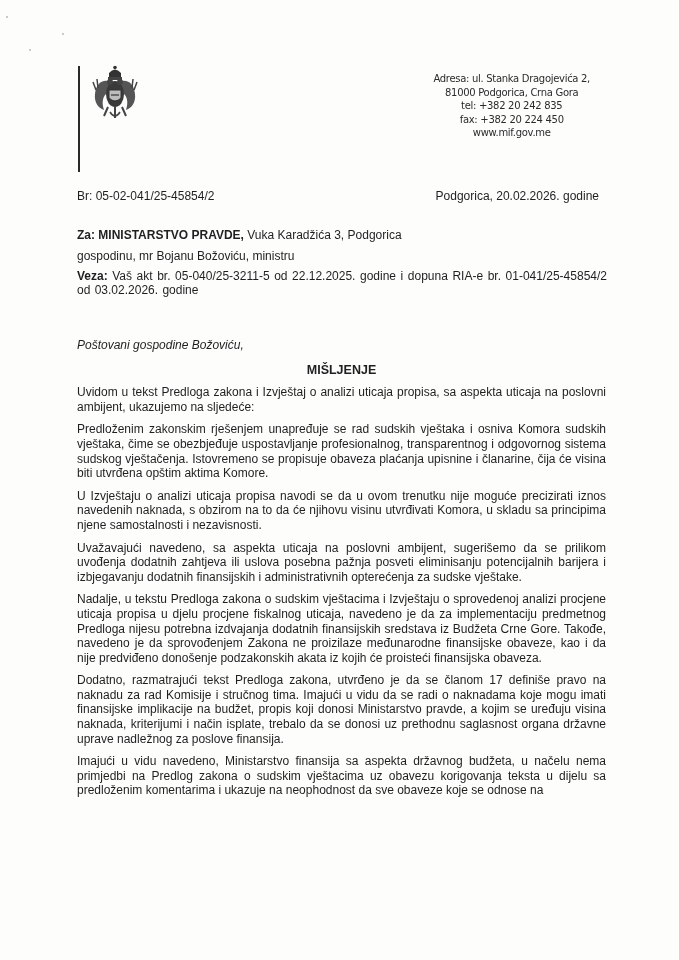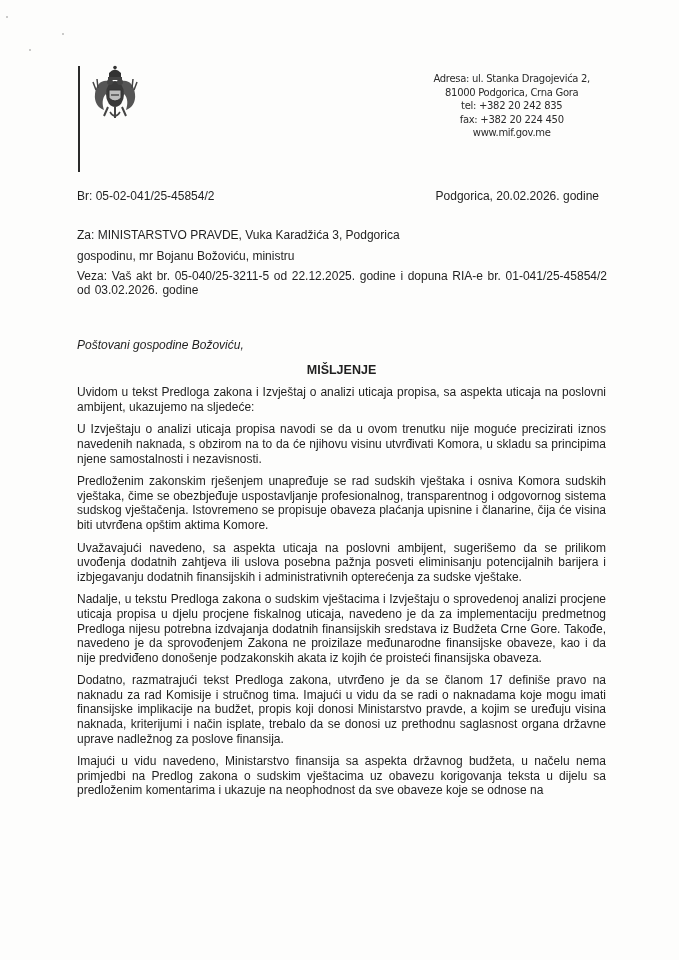--- a/index.html
+++ b/index.html
@@ -74,21 +74,21 @@
     .recipient {
       position: absolute;
       left: 77px;
       top: 227px;
       width: 530px;
       font-size: 12px;
       line-height: 17px;
       color: #1f1f1f;
     }
     .recipient p { margin: 0 0 4px 0; }
-    .recipient b { font-weight: normal; }
+    .recipient b { font-weight: bold; }
     .veza {
       text-align: justify;
       line-height: 14px;
       word-spacing: 1px;
     }
     .body-text {
       position: absolute;
       left: 77px;
       top: 338px;
       width: 529px;
@@ -165,21 +165,21 @@
   <div class="recipient">
     <p><b>Za:</b> <b>MINISTARSTVO PRAVDE,</b><span> Vuka Karadžića 3, Podgorica</span></p>
     <p>gospodinu, mr Bojanu Božoviću, ministru</p>
     <p class="veza"><b>Veza:</b><span> Vaš akt br. 05-040/25-3211-5 od 22.12.2025. godine i dopuna RIA-e br. 01-041/25-45854/2 od 03.02.2026. godine</span></p>
   </div>
 
   <div class="body-text">
     <p class="salutation">Poštovani gospodine Božoviću,</p>
     <p class="heading">MIŠLJENJE</p>
     <p>Uvidom u tekst Predloga zakona i Izvještaj o analizi uticaja propisa, sa aspekta uticaja na poslovni ambijent, ukazujemo na sljedeće:</p>
+    <p>Predloženim zakonskim rješenjem unapređuje se rad sudskih vještaka i osniva Komora sudskih vještaka, čime se obezbjeđuje uspostavljanje profesionalnog, transparentnog i odgovornog sistema sudskog vještačenja. Istovremeno se propisuje obaveza plaćanja upisnine i članarine, čija će visina biti utvrđena opštim aktima Komore.</p>
     <p>U Izvještaju o analizi uticaja propisa navodi se da u ovom trenutku nije moguće precizirati iznos navedenih naknada, s obzirom na to da će njihovu visinu utvrđivati Komora, u skladu sa principima njene samostalnosti i nezavisnosti.</p>
-    <p>Predloženim zakonskim rješenjem unapređuje se rad sudskih vještaka i osniva Komora sudskih vještaka, čime se obezbjeđuje uspostavljanje profesionalnog, transparentnog i odgovornog sistema sudskog vještačenja. Istovremeno se propisuje obaveza plaćanja upisnine i članarine, čija će visina biti utvrđena opštim aktima Komore.</p>
     <p>Uvažavajući navedeno, sa aspekta uticaja na poslovni ambijent, sugerišemo da se prilikom uvođenja dodatnih zahtjeva ili uslova posebna pažnja posveti eliminisanju potencijalnih barijera i izbjegavanju dodatnih finansijskih i administrativnih opterećenja za sudske vještake.</p>
     <p>Nadalje, u tekstu Predloga zakona o sudskim vještacima i Izvještaju o sprovedenoj analizi procjene uticaja propisa u djelu procjene fiskalnog uticaja, navedeno je da za implementaciju predmetnog Predloga nijesu potrebna izdvajanja dodatnih finansijskih sredstava iz Budžeta Crne Gore. Takođe, navedeno je da sprovođenjem Zakona ne proizilaze međunarodne finansijske obaveze, kao i da nije predviđeno donošenje podzakonskih akata iz kojih će proisteći finansijska obaveza.</p>
     <p>Dodatno, razmatrajući tekst Predloga zakona, utvrđeno je da se članom 17 definiše pravo na naknadu za rad Komisije i stručnog tima. Imajući u vidu da se radi o naknadama koje mogu imati finansijske implikacije na budžet, propis koji donosi Ministarstvo pravde, a kojim se uređuju visina naknada, kriterijumi i način isplate, trebalo da se donosi uz prethodnu saglasnost organa državne uprave nadležnog za poslove finansija.</p>
     <p>Imajući u vidu navedeno, Ministarstvo finansija sa aspekta državnog budžeta, u načelu nema primjedbi na Predlog zakona o sudskim vještacima uz obavezu korigovanja teksta u dijelu sa predloženim komentarima i ukazuje na neophodnost da sve obaveze koje se odnose na</p>
   </div>
 
 </div>
 
 </body></html>

